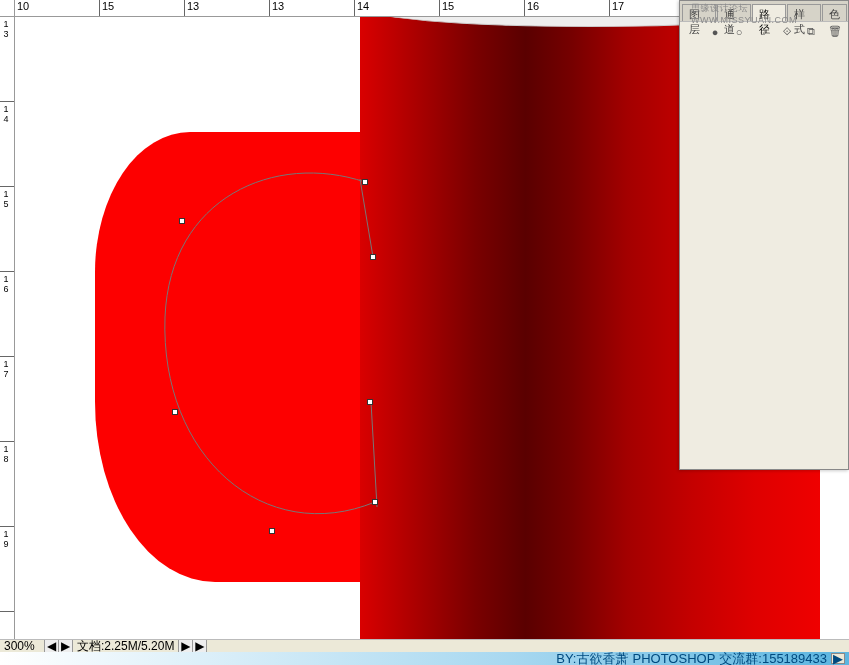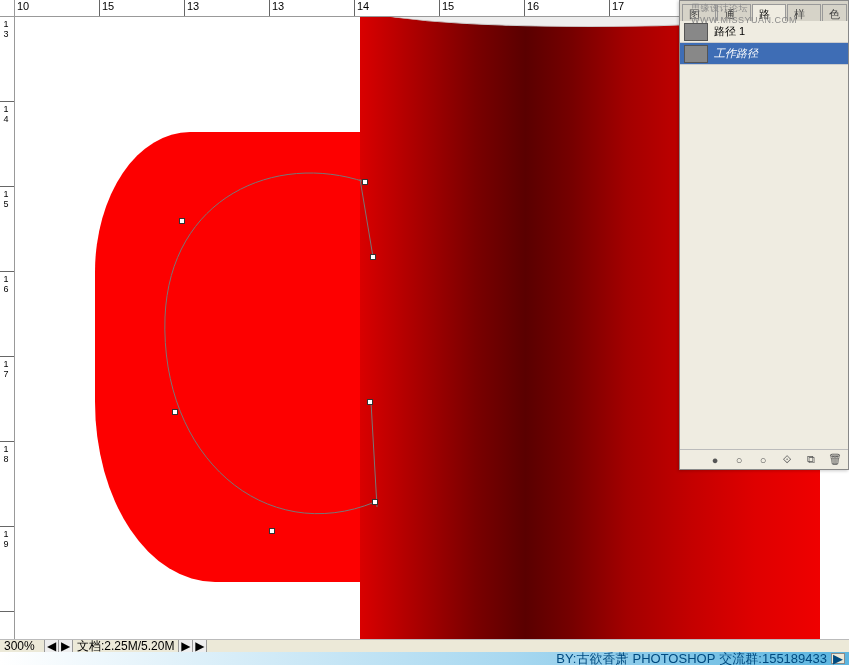--- a/index.html
+++ b/index.html
@@ -292,30 +292,20 @@
 
   <div class="panel">
     <div class="watermark-top">思缘设计论坛 WWW.MISSYUAN.COM</div>
     <div class="panel-tabs">
       <div class="panel-tab">图层</div>
       <div class="panel-tab">通道</div>
       <div class="panel-tab active">路径</div>
       <div class="panel-tab">样式</div>
       <div class="panel-tab">色</div>
     </div>
-    <div class="panel-list">
-      <div class="path-row">
-        <div class="thumb"></div>
-        <span class="label">路径 1</span>
-      </div>
-      <div class="path-row selected">
-        <div class="thumb"></div>
-        <span class="label">工作路径</span>
-      </div>
-    </div>
     <div class="panel-footer">
       <span class="ico">●</span>
       <span class="ico">○</span>
       <span class="ico">○</span>
       <span class="ico">⟐</span>
       <span class="ico">⧉</span>
       <span class="ico">🗑</span>
     </div>
   </div>
 

